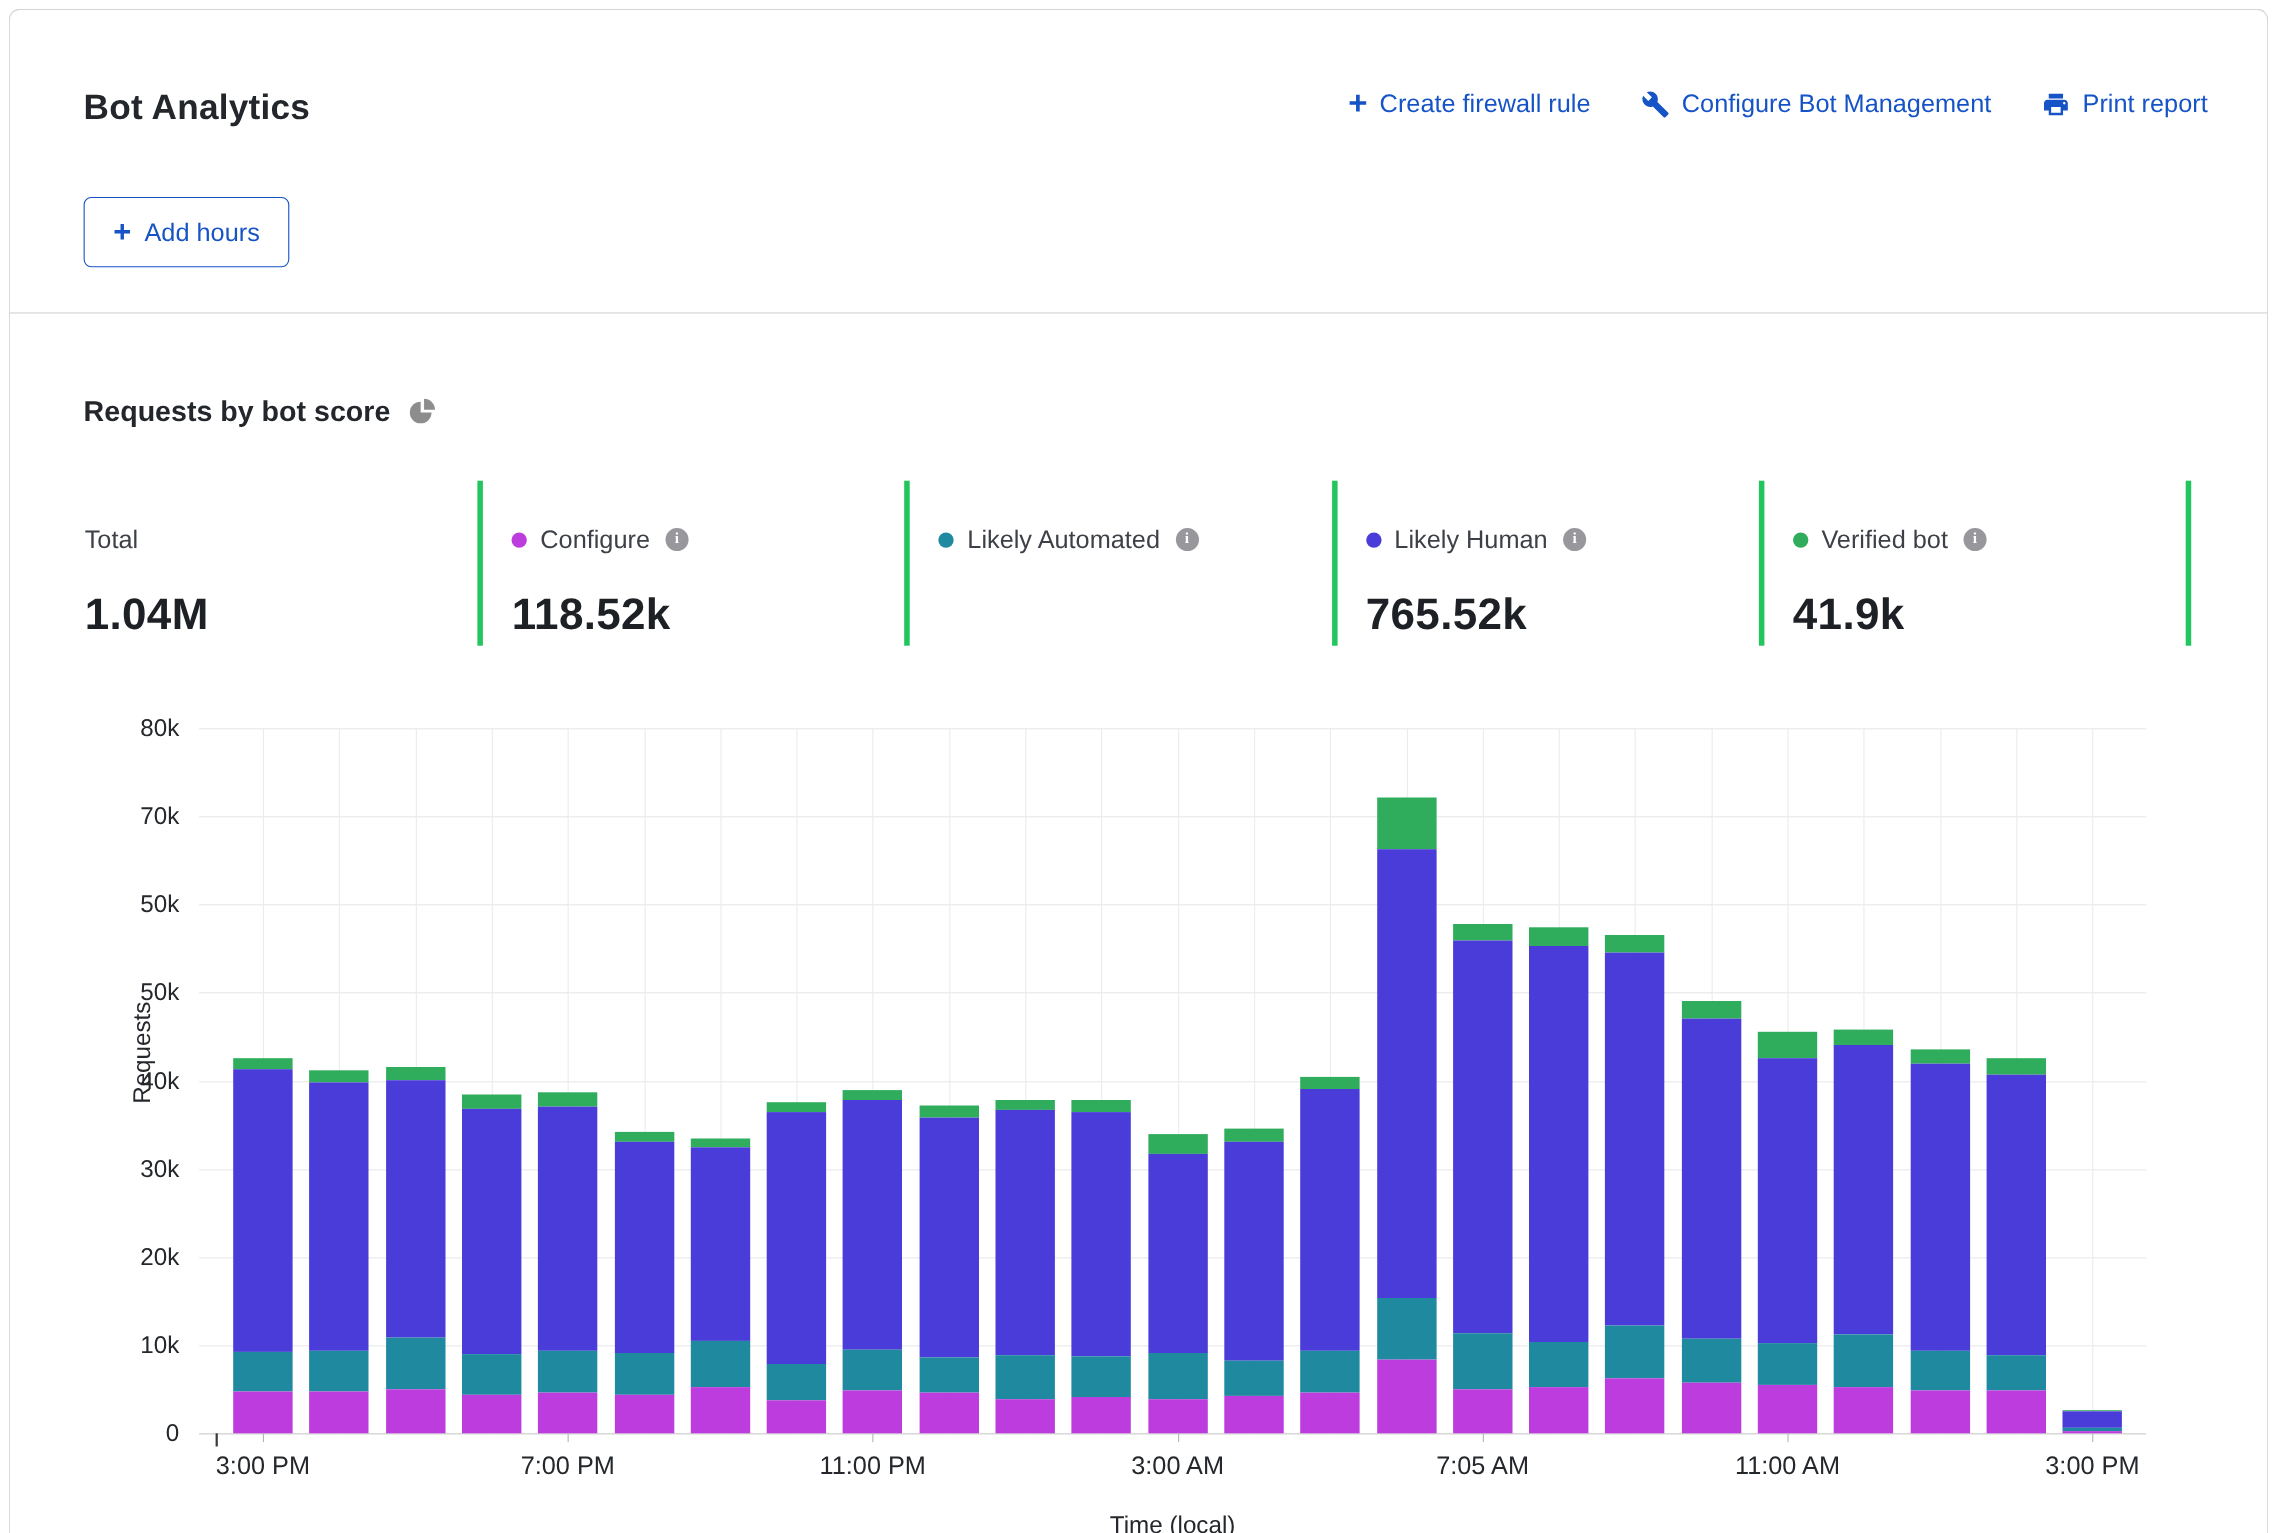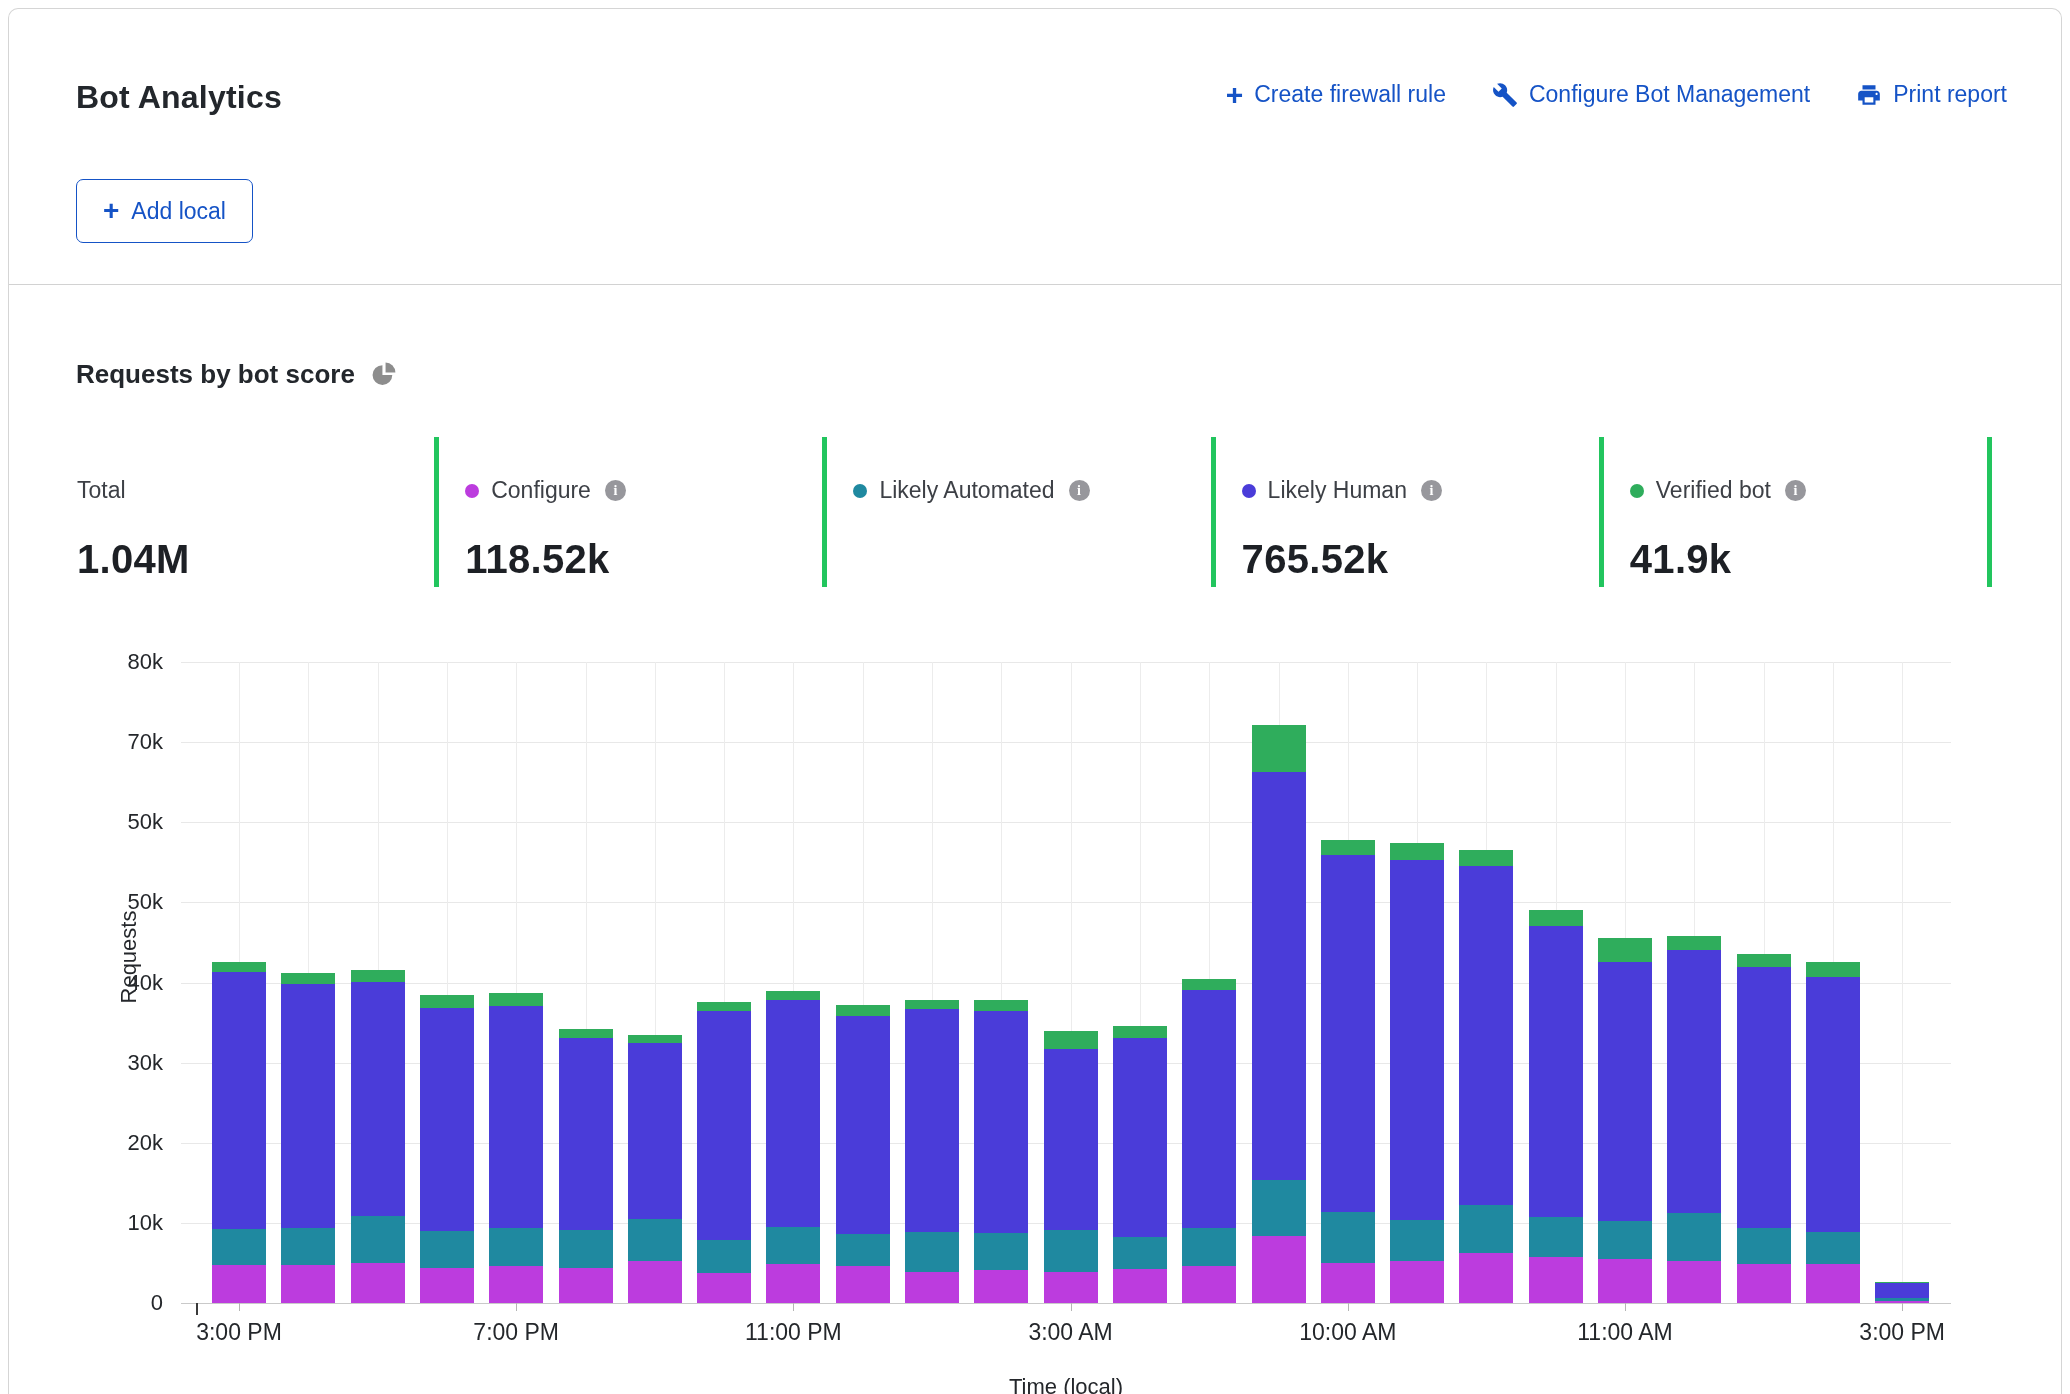--- a/index.html
+++ b/index.html
@@ -96,21 +96,21 @@
         </a>
         <a class="action-link">
           <svg viewBox="0 0 24 24">
             <path d="M19 8H5c-1.66 0-3 1.34-3 3v6h4v4h12v-4h4v-6c0-1.66-1.34-3-3-3zm-3 11H8v-5h8v5zm3-7c-.55 0-1-.45-1-1s.45-1 1-1 1 .45 1 1-.45 1-1 1zm-1-9H6v4h12V3z"></path>
           </svg>
           <span>Print report</span>
         </a>
       </div>
     <button class="add-filter-btn">
       <span class="plus-glyph">+</span>
-      <span>Add local</span>
+      <span>Add hours</span>
     </button>
   </div>
 
   <div class="section-title-row">
     <span class="section-title">Requests by bot score</span>
     <span class="pie-icon">
       <svg viewBox="0 0 26 26">
         <path d="M11 4 A9.5 9.5 0 1 0 20.5 13.5 L11 13.5 Z" fill="#8d8d8d"></path>
         <path d="M14 11 L14 1.5 A9.5 9.5 0 0 1 23.5 11 Z" fill="#8d8d8d"></path>
       </svg>
@@ -354,21 +354,21 @@
       <div class="x-origin-tick" style="left:15px"></div>
       <div class="x-tick" style="left:58.0px"></div>
       <div class="x-tick-label" style="left:58.0px">3:00 PM</div>
       <div class="x-tick" style="left:335.2px"></div>
       <div class="x-tick-label" style="left:335.2px">7:00 PM</div>
       <div class="x-tick" style="left:612.4px"></div>
       <div class="x-tick-label" style="left:612.4px">11:00 PM</div>
       <div class="x-tick" style="left:889.6px"></div>
       <div class="x-tick-label" style="left:889.6px">3:00 AM</div>
       <div class="x-tick" style="left:1166.8px"></div>
-      <div class="x-tick-label" style="left:1166.8px">10:00 AM</div>
+      <div class="x-tick-label" style="left:1166.8px">7:05 AM</div>
       <div class="x-tick" style="left:1444.0px"></div>
       <div class="x-tick-label" style="left:1444.0px">11:00 AM</div>
       <div class="x-tick" style="left:1721.2px"></div>
       <div class="x-tick-label" style="left:1721.2px">3:00 PM</div>
       <div class="y-axis-title">Requests</div>
       <div class="x-axis-title">Time (local)</div>
     </div>
 
 </div>
 

